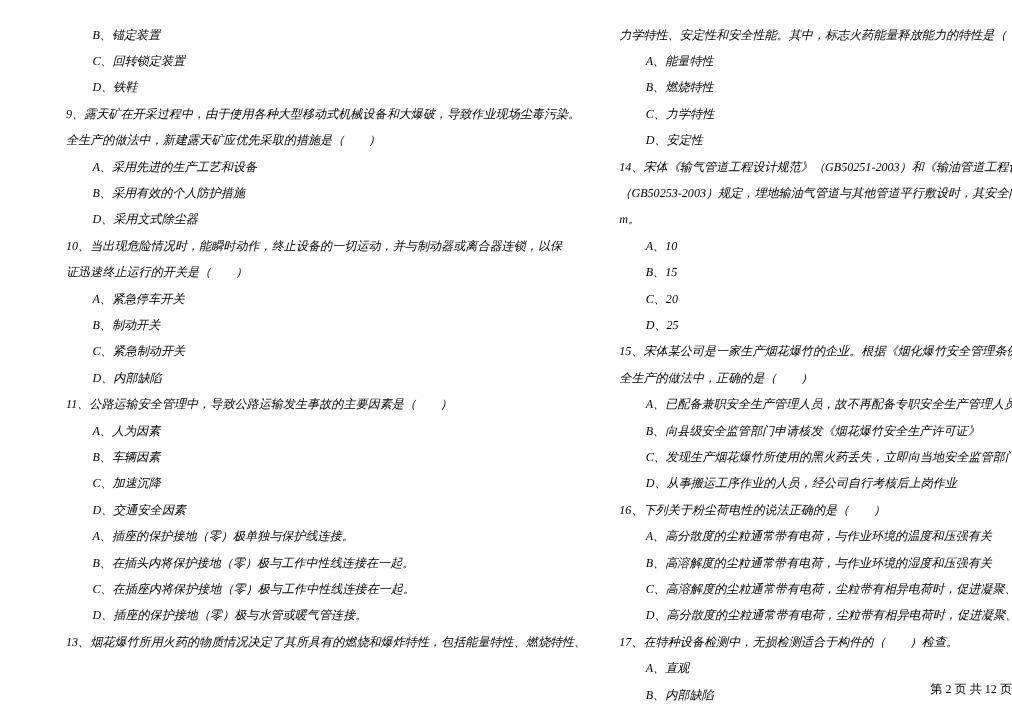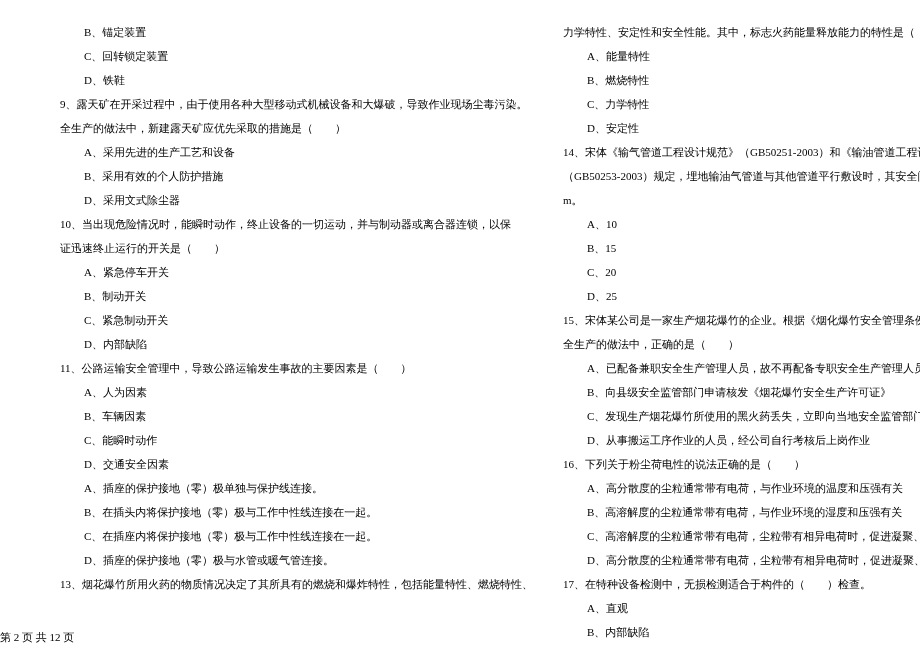--- a/index.html
+++ b/index.html
@@ -19,29 +19,30 @@
       gap: 30px;
     }
     .column {
       flex: 1;
       display: flex;
       flex-direction: column;
     }
     .line {
       line-height: 24px;
       white-space: nowrap;
+      font-style: italic;
     }
     .indent-1 { padding-left: 24px; }
     .indent-2 { padding-left: 0px; }
     .footer {
       position: absolute;
-      bottom: 5px;
+      bottom: 16px;
       left: 0;
       right: 0;
-      text-align: left;
+      text-align: right;
       font-size: 11px;
     }
   </style>
 </head>
 <body>
 
 <div class="page">
   <div class="column" id="left-col">
       <div class="line indent-1">B、锚定装置</div>
       <div class="line indent-1">C、回转锁定装置</div>
@@ -53,21 +54,21 @@
       <div class="line indent-1">D、采用文式除尘器</div>
       <div class="line indent-2">10、当出现危险情况时，能瞬时动作，终止设备的一切运动，并与制动器或离合器连锁，以保</div>
       <div class="line indent-2">证迅速终止运行的开关是（　　）</div>
       <div class="line indent-1">A、紧急停车开关</div>
       <div class="line indent-1">B、制动开关</div>
       <div class="line indent-1">C、紧急制动开关</div>
       <div class="line indent-1">D、内部缺陷</div>
       <div class="line indent-2">11、公路运输安全管理中，导致公路运输发生事故的主要因素是（　　）</div>
       <div class="line indent-1">A、人为因素</div>
       <div class="line indent-1">B、车辆因素</div>
-      <div class="line indent-1">C、能瞬时动作</div>
+      <div class="line indent-1">C、加速沉降</div>
       <div class="line indent-1">D、交通安全因素</div>
       <div class="line indent-1">A、插座的保护接地（零）极单独与保护线连接。</div>
       <div class="line indent-1">B、在插头内将保护接地（零）极与工作中性线连接在一起。</div>
       <div class="line indent-1">C、在插座内将保护接地（零）极与工作中性线连接在一起。</div>
       <div class="line indent-1">D、插座的保护接地（零）极与水管或暖气管连接。</div>
       <div class="line indent-2">13、烟花爆竹所用火药的物质情况决定了其所具有的燃烧和爆炸特性，包括能量特性、燃烧特性、</div>
     </div>
   <div class="column" id="right-col">
       <div class="line indent-2">力学特性、安定性和安全性能。其中，标志火药能量释放能力的特性是（　　）</div>
       <div class="line indent-1">A、能量特性</div>

